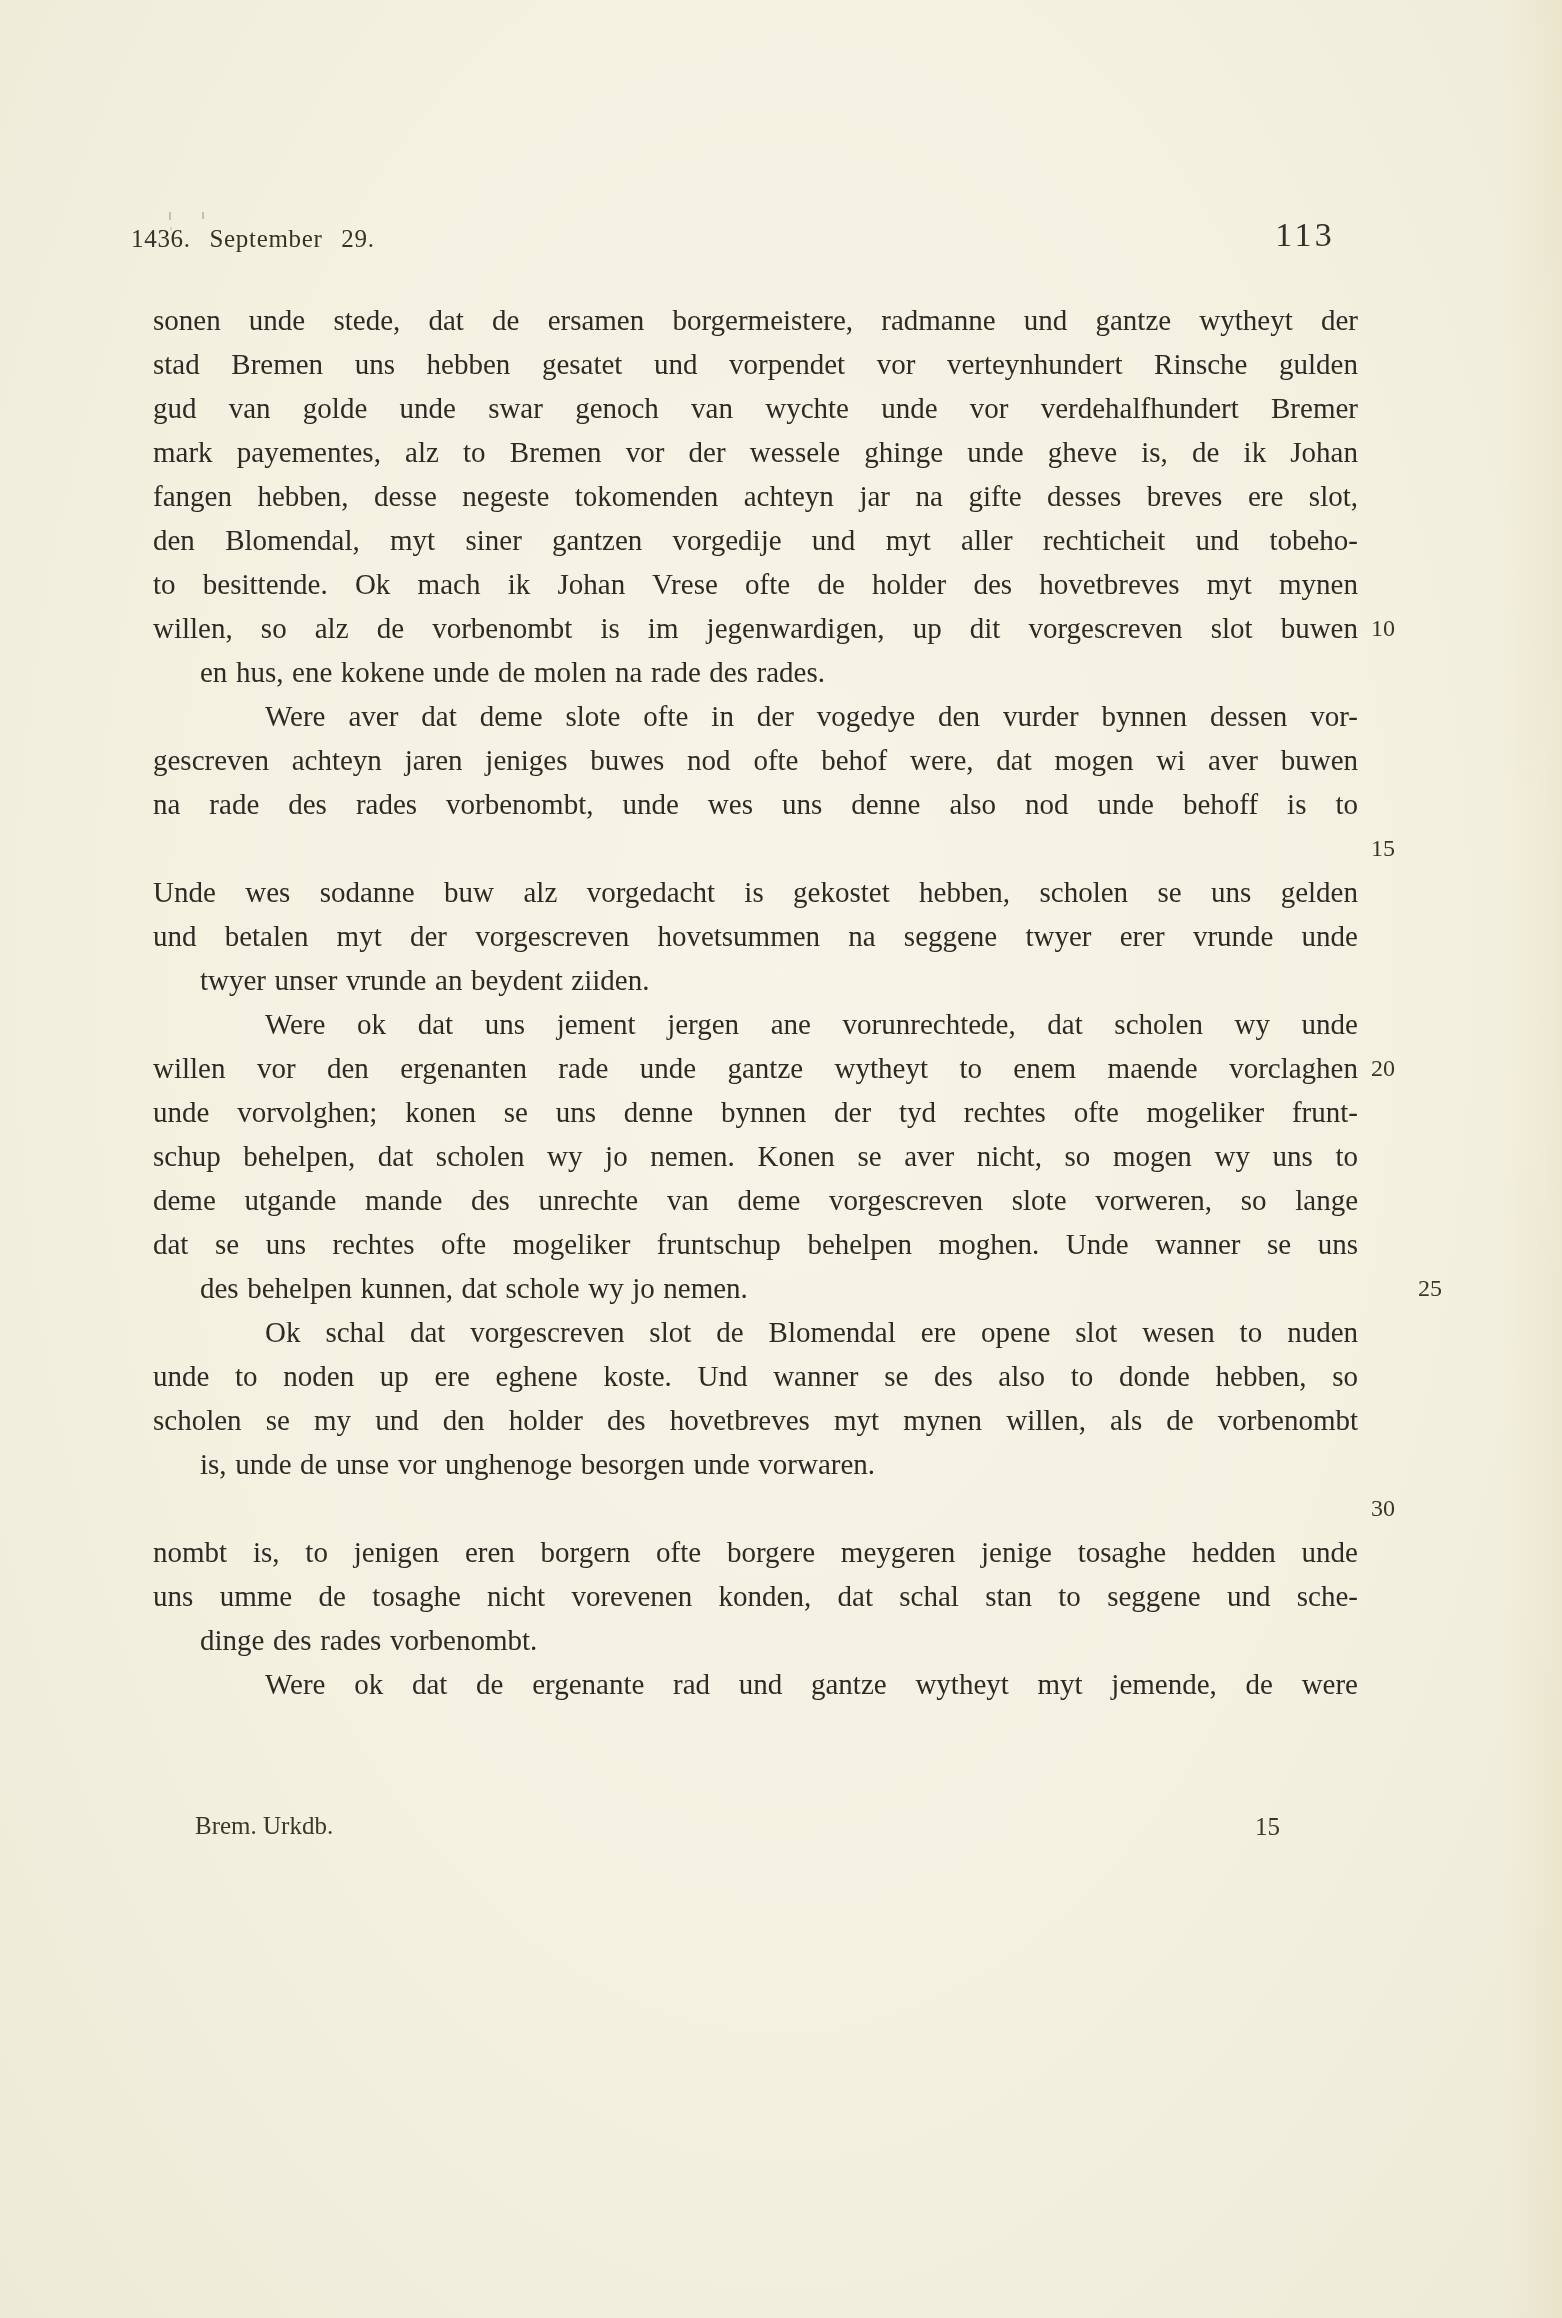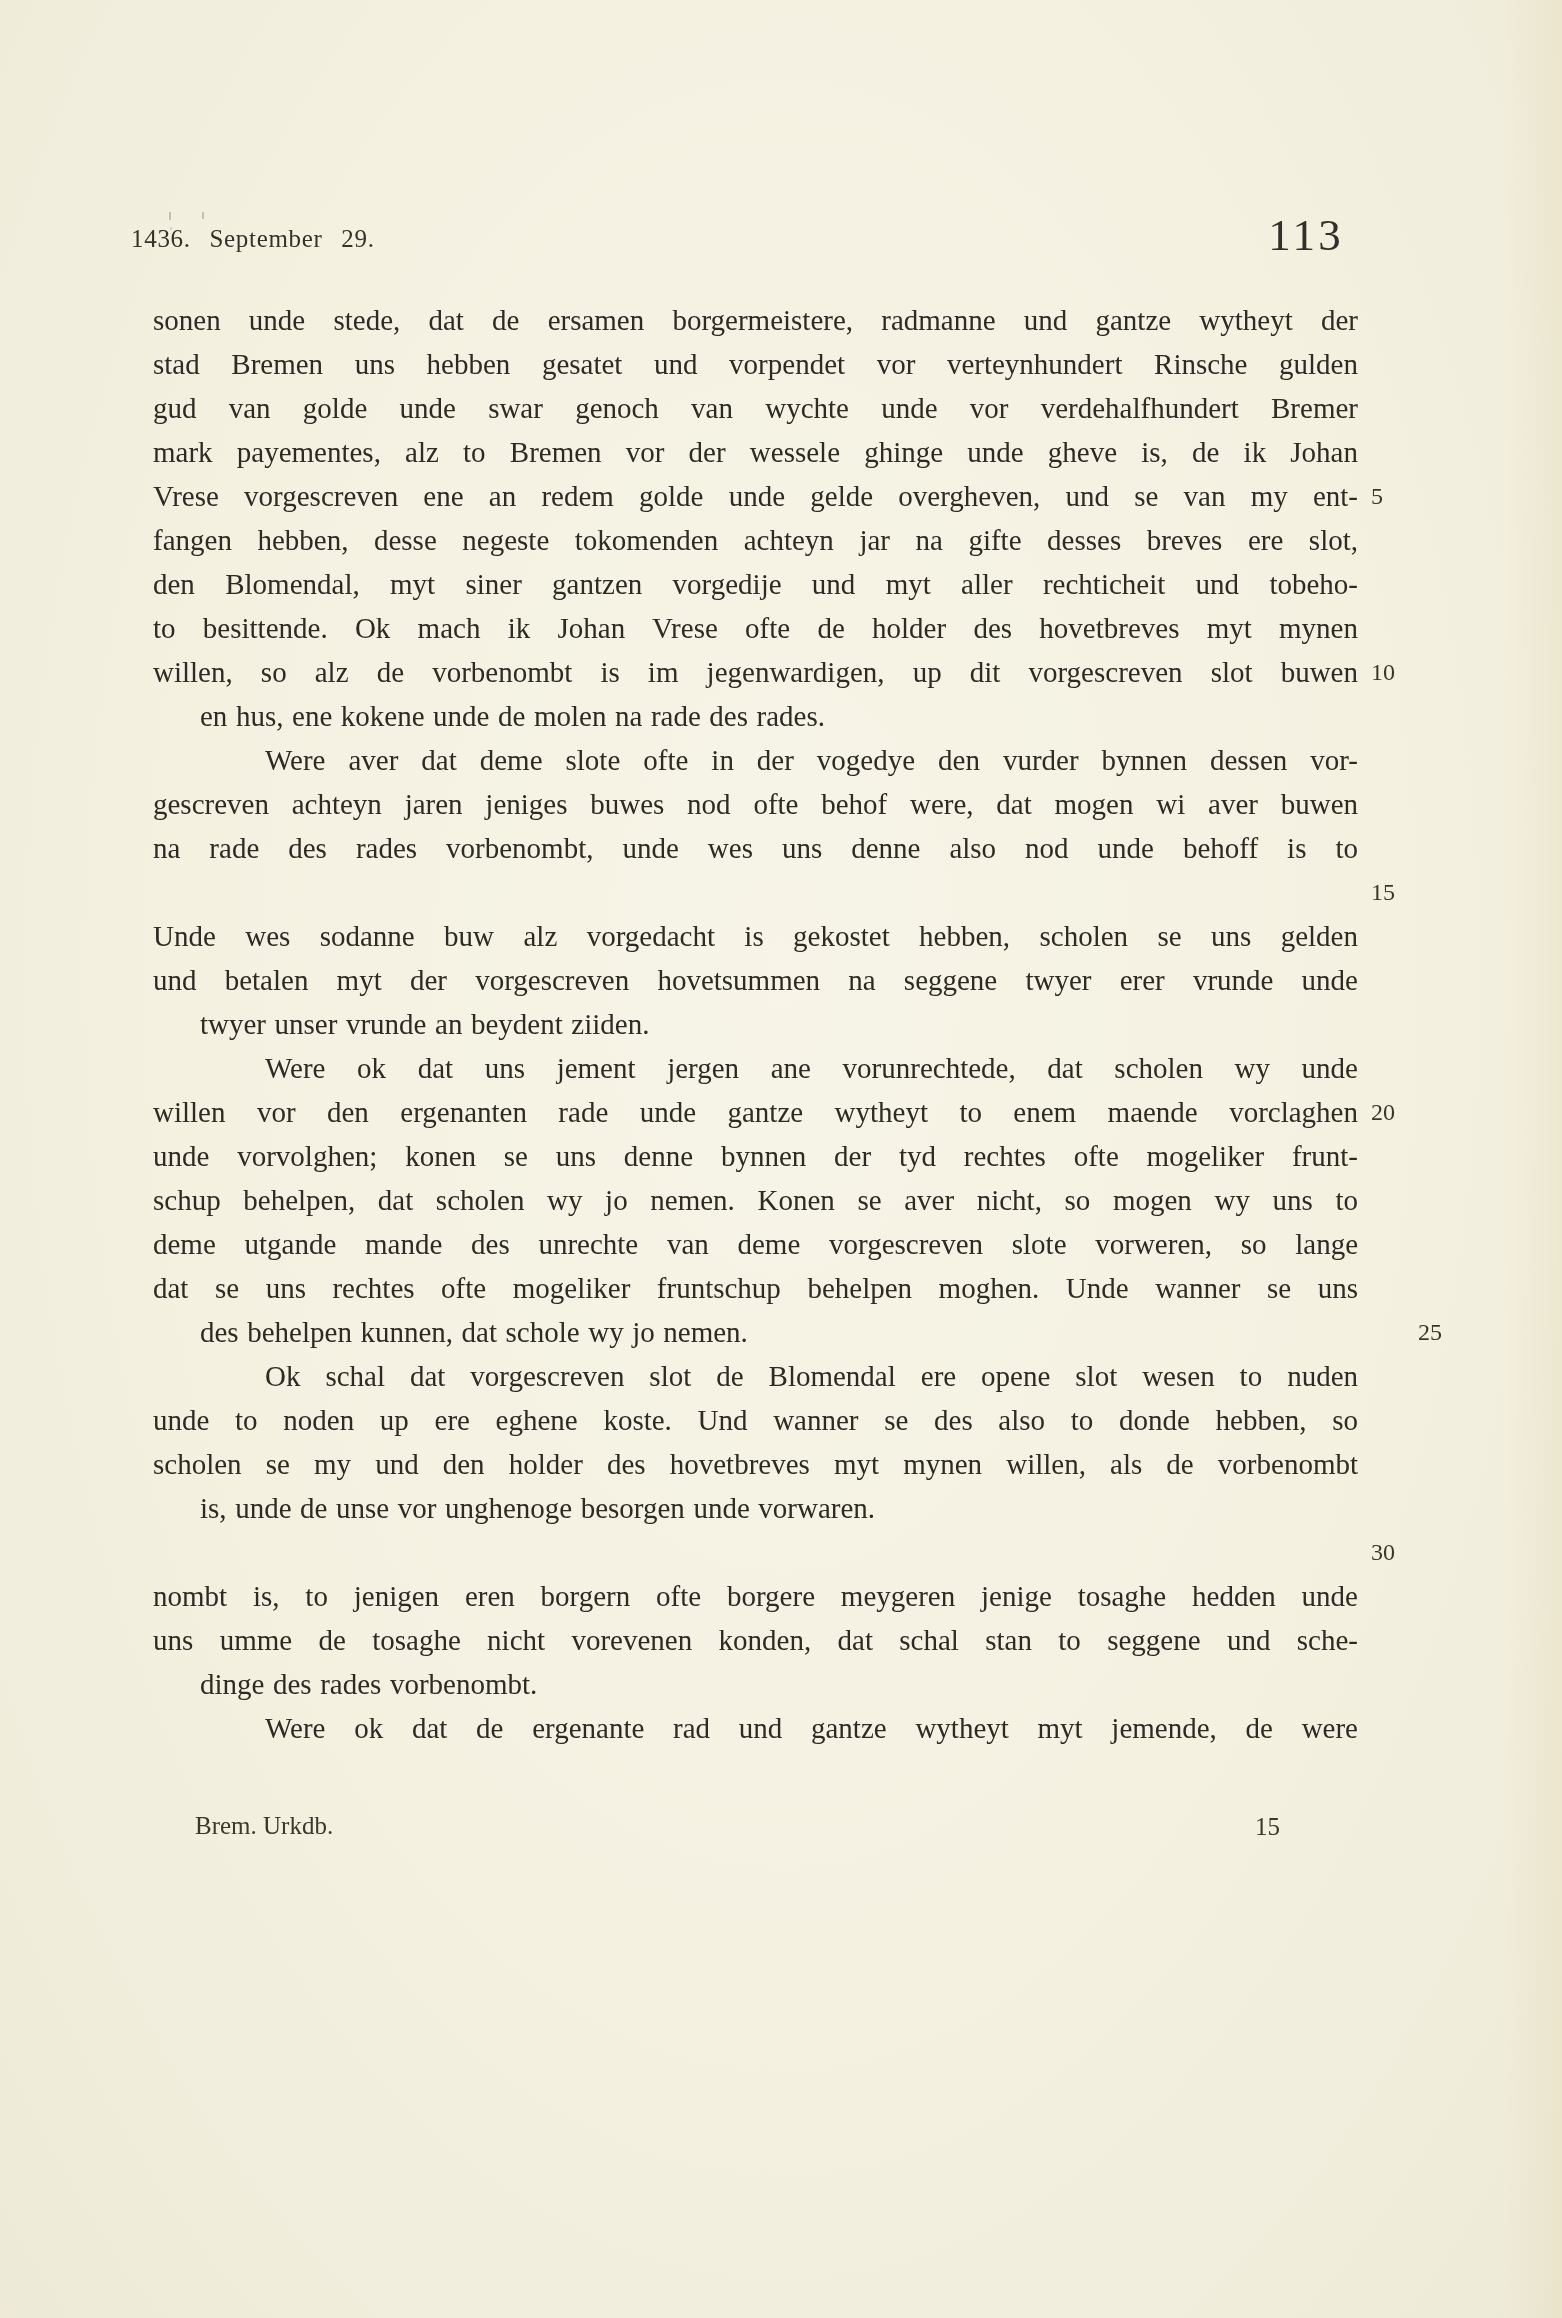--- a/index.html
+++ b/index.html
@@ -42,22 +42,22 @@
     font-size: 25px;
     line-height: 30px;
     word-spacing: 11.7px;
     letter-spacing: 0.7px;
     color: #363229;
     transform: translateX(-22px);
   }
   .page-number {
     position: absolute;
     top: -3.9px;
-    right: 14px;
-    font-size: 45px;
+    right: 23px;
+    font-size: 34px;
     line-height: 38px;
     letter-spacing: 3.3px;
     color: #33302a;
   }
 
   
   .text-block {
     position: absolute;
     top: 298px;
     left: 153px;
@@ -140,21 +140,20 @@
     <div class="date-heading">1436. September 29.</div>
     <div class="page-number">113</div>
   </header>
 
   <main class="text-block" id="text-block">
 
   <div class="line"><span class="line-text">sonen unde stede, dat de ersamen borgermeistere, radmanne und gantze wytheyt der</span></div>
       <div class="line"><span class="line-text">stad Bremen uns hebben gesatet und vorpendet vor verteynhundert Rinsche gulden</span></div>
       <div class="line"><span class="line-text">gud van golde unde swar genoch van wychte unde vor verdehalfhundert Bremer</span></div>
       <div class="line"><span class="line-text">mark payementes, alz to Bremen vor der wessele ghinge unde gheve is, de ik Johan</span></div>
-      <div class="line"><span class="line-text">Vrese vorgescreven ene an redem golde unde gelde overgheven, und se van my ent-</span><span class="margin-num">5</span></div>
       <div class="line"><span class="line-text">fangen hebben, desse negeste tokomenden achteyn jar na gifte desses breves ere slot,</span></div>
       <div class="line"><span class="line-text">den Blomendal, myt siner gantzen vorgedije und myt aller rechticheit und tobeho-</span></div>
       <div class="line"><span class="line-text">to besittende. Ok mach ik Johan Vrese ofte de holder des hovetbreves myt mynen</span></div>
       <div class="line"><span class="line-text">willen, so alz de vorbenombt is im jegenwardigen, up dit vorgescreven slot buwen</span><span class="margin-num">10</span></div>
       <div class="line last"><span class="line-text">en hus, ene kokene unde de molen na rade des rades.</span></div>
       <div class="line indent"><span class="line-text">Were aver dat deme slote ofte in der vogedye den vurder bynnen dessen vor-</span></div>
       <div class="line"><span class="line-text">gescreven achteyn jaren jeniges buwes nod ofte behof were, dat mogen wi aver buwen</span></div>
       <div class="line"><span class="line-text">na rade des rades vorbenombt, unde wes uns denne also nod unde behoff is to</span></div>
       <div class="line"><span class="margin-num">15</span></div>
       <div class="line"><span class="line-text">Unde wes sodanne buw alz vorgedacht is gekostet hebben, scholen se uns gelden</span></div>

